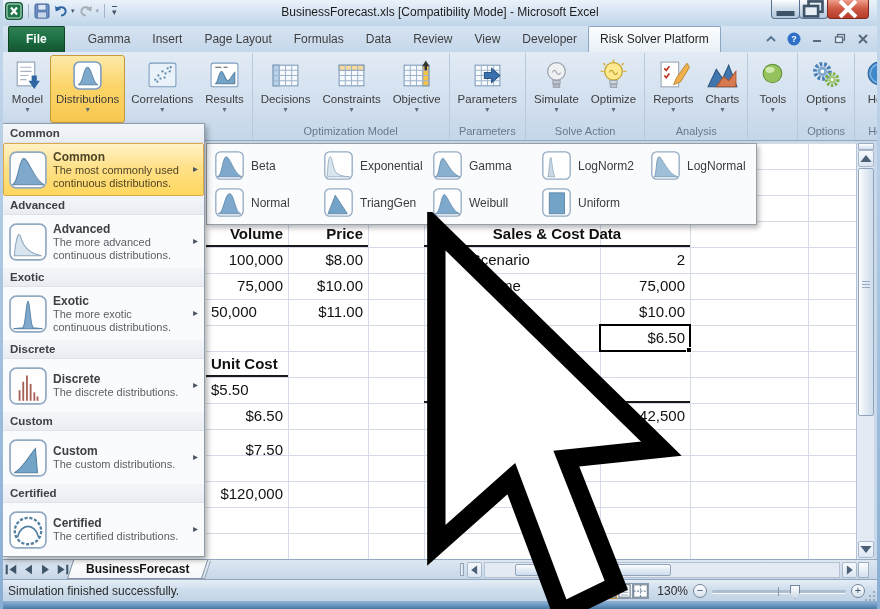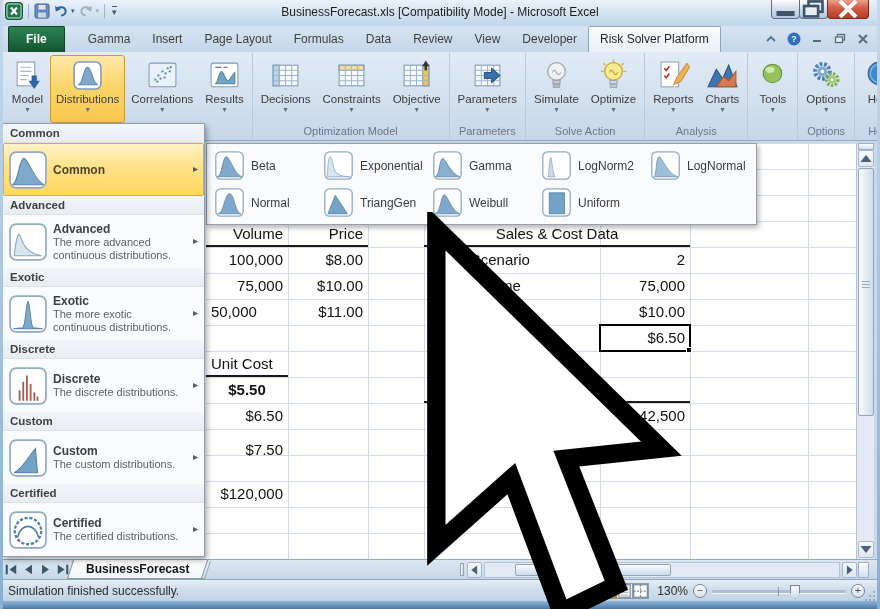--- a/index.html
+++ b/index.html
@@ -33,21 +33,21 @@
   .rib-btn .ricon{width:33px;height:33px;margin:1px 0 1px}
   .rib-btn .rlabel{font-size:11.5px;color:#3C3C3C;line-height:12px;white-space:nowrap}
   .rib-btn .rarrow{font-size:8px;color:#5C6B7E;line-height:9px}
   .rib-btn.hl{background:linear-gradient(#FDE9A8,#FBD56A 45%,#F8C84F);border:1px solid #C79A3C}
   .rib-group-label{height:17px;font-size:11px;color:#68788C;text-align:center;line-height:16px;white-space:nowrap;padding:0 5px}
   .seam{position:absolute;left:0;top:141px;width:880px;height:2px;background:#C9D9EA;z-index:20}
   
   .sheetarea{position:absolute;left:206px;top:143px;width:650px;height:416px;background:#FFF;background-image:repeating-linear-gradient(to bottom,#D4DBE6 0 1px,transparent 1px 26px);z-index:1;overflow:hidden}
   .vline{position:absolute;top:0;bottom:0;width:1px;background:#D4DBE6}
   .cell{position:absolute;height:26px;line-height:26px;font-size:15px;color:#111;padding:0 5px;white-space:nowrap}
-  .cell.b{font-weight:normal}
+  .cell.b{font-weight:bold}
   .bborder{position:absolute;height:2px;background:#1A1A1A;z-index:3}
   .sel{position:absolute;border:2.5px solid #000;z-index:4}
   .selhandle{position:absolute;width:6px;height:6px;background:#000;border:1px solid #FFF;z-index:5}
   
   .vscroll{position:absolute;left:856px;top:143px;width:18px;height:416px;background:#E3EAF3;border-left:1px solid #B4C2D4;z-index:6}
   .vs-split{position:absolute;left:1px;top:0;width:16px;height:7px;background:linear-gradient(#FDFEFF,#D4E0EE);border:1px solid #9FB0C4}
   .vs-btn{position:absolute;left:1px;width:16px;height:17px;background:linear-gradient(#F6FAFD,#DCE6F2);border:1px solid #A9B8CB;border-radius:2px;display:flex;align-items:center;justify-content:center}
   .vs-thumb{position:absolute;left:1px;top:25px;width:16px;height:248px;background:linear-gradient(90deg,#FDFEFF,#E6EEF6 40%,#CEDCEC);border:1px solid #93A5BB;border-radius:2px}
   .vs-grip{position:absolute;left:3px;top:112px;width:8px;border-top:1px solid #9AAABF;box-shadow:0 3px 0 #9AAABF,0 6px 0 #9AAABF}
   .right-gutter{position:absolute;left:874px;top:143px;width:4px;height:416px;background:#C9D9EA;z-index:6}
@@ -411,21 +411,21 @@
       <div class="cell" style="left: 218px; top: 130px; width: 176px; text-align: left;">Sales Volume</div>
       <div class="cell" style="left: 394px; top: 130px; width: 90px; text-align: right;">75,000</div>
       <div class="cell" style="left: 218px; top: 156px; width: 176px; text-align: left;">Selling Price</div>
       <div class="cell" style="left: 394px; top: 156px; width: 90px; text-align: right;">$10.00</div>
       <div class="cell" style="left: 218px; top: 182px; width: 176px; text-align: left;">Unit cost</div>
       <div class="cell" style="left: 394px; top: 182px; width: 90px; text-align: right;">$6.50</div>
       <div class="sel" style="left: 393px; top: 181px; width: 92px; height: 28px;"></div>
       <div class="selhandle" style="left: 480px; top: 204px;"></div>
       <div class="cell b" style="left: 0px; top: 208px; width: 82px; text-align: left;">Unit Cost</div>
       <div class="bborder" style="left: 0px; top: 232px; width: 82px;"></div>
-      <div class="cell" style="left: 0px; top: 234px; width: 82px; text-align: center; font-weight: bold;">$5.50</div>
+      <div class="cell" style="left: 0px; top: 234px; width: 82px; text-align: left;">$5.50</div>
       <div class="cell b" style="left: 218px; top: 234px; width: 266px; text-align: center;">Profit Forecast</div>
       <div class="bborder" style="left: 218px; top: 258px; width: 266px;"></div>
       <div class="cell" style="left: 0px; top: 260px; width: 82px; text-align: right;">$6.50</div>
       <div class="cell" style="left: 218px; top: 260px; width: 176px; text-align: left;">Net Profit</div>
       <div class="cell" style="left: 394px; top: 260px; width: 90px; text-align: right;">$142,500</div>
       <div class="cell" style="left: 0px; top: 286px; width: 82px; text-align: right; margin-top: 8px;">$7.50</div>
       <div class="cell" style="left: 218px; top: 286px; width: 176px; text-align: left;">Average Profit</div>
       <div class="cell" style="left: 0px; top: 338px; width: 82px; text-align: right;">$120,000</div>
     </div>
 
@@ -449,20 +449,21 @@
 
   <div class="menu" id="dist-menu">
       <div class="menu-header">Common</div>
       <div class="menu-item hl">
         <div class="micon"><svg viewBox="0 0 36 36" width="100%" height="100%" xmlns="http://www.w3.org/2000/svg">
             <rect x="1" y="1" width="34" height="34" rx="6" fill="#FEFEFF" stroke="#92A9C2" stroke-width="1.6"></rect>
             <path d="M3 32 C9 31 9 8 14 7 C19 8 23 27 33 32 Z" fill="#7FA9CC" stroke="#5D87A8"></path>
           </svg></div>
         <div class="mtext">
           <div class="mtitle">Common</div>
+          <div class="mdesc">The most commonly used continuous distributions.</div>
         </div>
         <span class="marrow">▸</span>
       </div>
       <div class="menu-header">Advanced</div>
       <div class="menu-item">
         <div class="micon"><svg viewBox="0 0 36 36" width="100%" height="100%" xmlns="http://www.w3.org/2000/svg">
             <rect x="1" y="1" width="34" height="34" rx="6" fill="#FEFEFF" stroke="#92A9C2" stroke-width="1.6"></rect>
             <path d="M5 31 C7 12 9 8 11 13 C13 21 18 29 31 31 Z" fill="#D9E5EE" stroke="#8FA8BC"></path>
           </svg></div>
         <div class="mtext">

